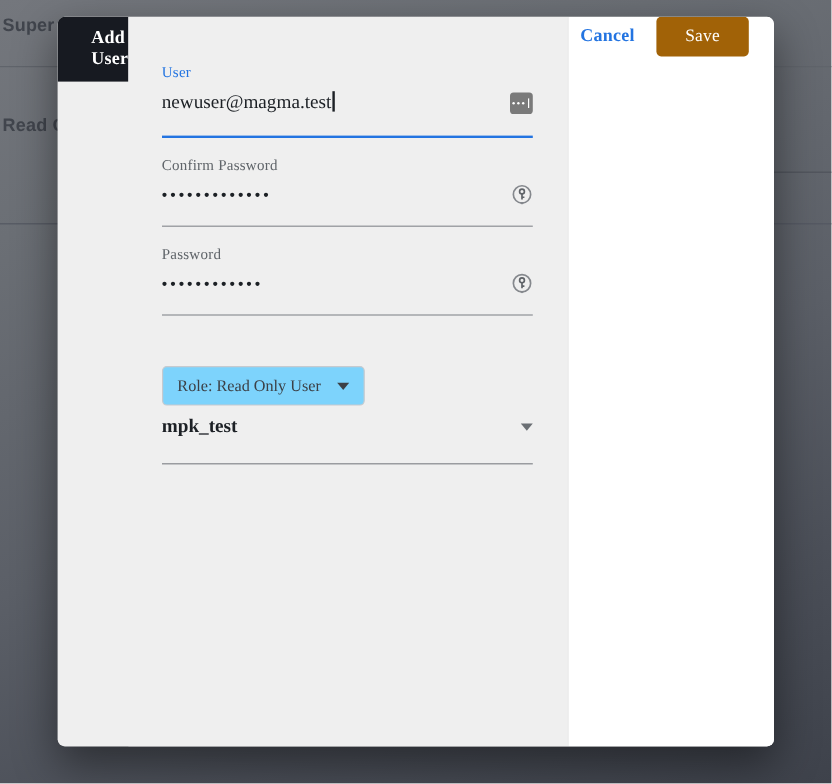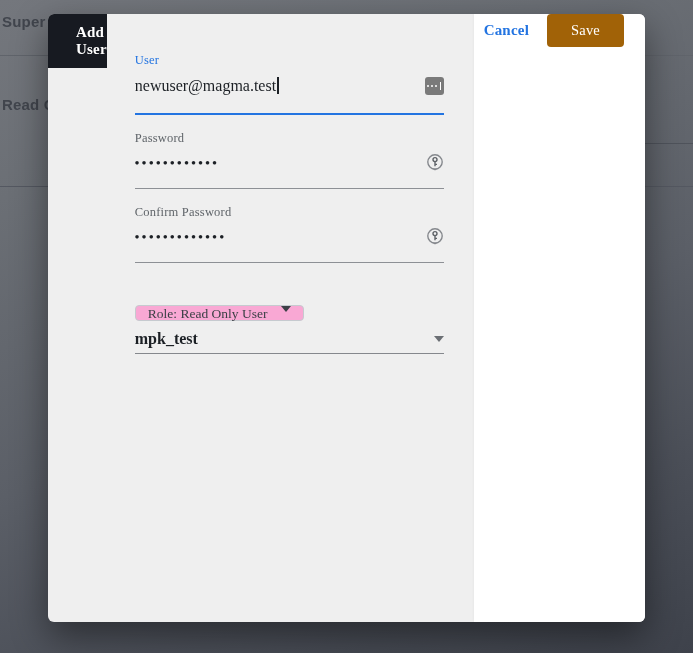--- a/index.html
+++ b/index.html
@@ -84,40 +84,40 @@
     display: flex; align-items: center; justify-content: center; gap: 1.5px;
     flex: 0 0 auto;
   }
   .autofill-icon .dot { width: 2.5px; height: 2.5px; border-radius: 50%; background: #ffffff; }
   .autofill-icon .bar { width: 1.5px; height: 8px; background: #ffffff; margin-left: 1px; }
 
   .key-icon { flex: 0 0 auto; display: block; }
 
   
   .role-select {
-    display: inline-flex; align-items: flex-start;
-    height: 16px;
+    display: inline-flex; align-items: center;
+    height: 33px;
     margin-top: 26px; margin-bottom: 8px;
     padding: 0 12px;
-    background: #f9a8d4;
+    background: #7dd3fc;
     border: 1px solid #c6cacf;
     border-radius: 4px;
     cursor: pointer;
   }
   .role-select-label { font-size: 13.5px; color: #3c4046; }
   .caret-down {
     width: 0; height: 0;
     border-left: 5px solid transparent;
     border-right: 5px solid transparent;
     border-top: 6px solid #3c4046;
     margin-left: 14px;
   }
   .caret-down.grey { border-top-color: #6b6f74; margin-left: 0; }
 
-  .networks-row { border-bottom: 1px solid #85888d; padding-bottom: 4px; }
+  .networks-row { border-bottom: 1px solid #85888d; padding-bottom: 20px; }
   .networks-value { font-size: 16px; font-weight: 700; color: #1c2025; line-height: 20px; }
 
   
   .modal-footer {
     flex: 0 0 73px;
     background: #ffffff;
     display: flex; align-items: flex-start; justify-content: flex-end;
     padding-right: 21px;
     box-shadow: 0 -1px 3px rgba(0,0,0,.06);
   }
@@ -164,47 +164,47 @@
           <span class="dot"></span>
             <span class="dot"></span>
             <span class="dot"></span>
             <span class="bar"></span>
         </span>
       </div>
     </div>
 
     
     <div class="field">
+      <div class="field-label">Confirm Password</div>
+      <div class="input-row">
+        <span class="masked-value">•••••••••••••</span>
+        <svg class="key-icon" width="18" height="19" viewBox="0 0 18 19">
+          <circle cx="9" cy="9" r="7.2" fill="none" stroke="#85888d" stroke-width="1.4"></circle>
+          <circle cx="9" cy="6.6" r="2" fill="none" stroke="#5f6368" stroke-width="1.4"></circle>
+          <path d="M9 8.6 L9 13.2 M9 11.4 L11 11.4" stroke="#5f6368" stroke-width="1.4" fill="none"></path>
+          <path d="M6.2 15.4 L9 17.4 L11.8 15.4" fill="#85888d" stroke="none"></path>
+        </svg>
+      </div>
+    </div>
+
+    
+    <div class="field">
       <div class="field-label">Password</div>
       <div class="input-row">
         <span class="masked-value">••••••••••••</span>
         <svg class="key-icon" width="18" height="19" viewBox="0 0 18 19">
           <circle cx="9" cy="9" r="7.2" fill="none" stroke="#85888d" stroke-width="1.4"></circle>
           <circle cx="9" cy="6.6" r="2" fill="none" stroke="#5f6368" stroke-width="1.4"></circle>
           <path d="M9 8.6 L9 13.2 M9 11.4 L11 11.4" stroke="#5f6368" stroke-width="1.4" fill="none"></path>
           <path d="M6.2 15.4 L9 17.4 L11.8 15.4" fill="#85888d" stroke="none"></path>
         </svg>
       </div>
     </div>
 
     
-    <div class="field">
-      <div class="field-label">Confirm Password</div>
-      <div class="input-row">
-        <span class="masked-value">•••••••••••••</span>
-        <svg class="key-icon" width="18" height="19" viewBox="0 0 18 19">
-          <circle cx="9" cy="9" r="7.2" fill="none" stroke="#85888d" stroke-width="1.4"></circle>
-          <circle cx="9" cy="6.6" r="2" fill="none" stroke="#5f6368" stroke-width="1.4"></circle>
-          <path d="M9 8.6 L9 13.2 M9 11.4 L11 11.4" stroke="#5f6368" stroke-width="1.4" fill="none"></path>
-          <path d="M6.2 15.4 L9 17.4 L11.8 15.4" fill="#85888d" stroke="none"></path>
-        </svg>
-      </div>
-    </div>
-
-    
     <div class="role-select">
       <span class="role-select-label">Role: Read Only User</span>
       <span class="caret-down"></span>
     </div>
 
     
     <div class="field">
       <div class="input-row networks-row">
         <span class="networks-value">mpk_test</span>
         <span class="caret-down grey"></span>

